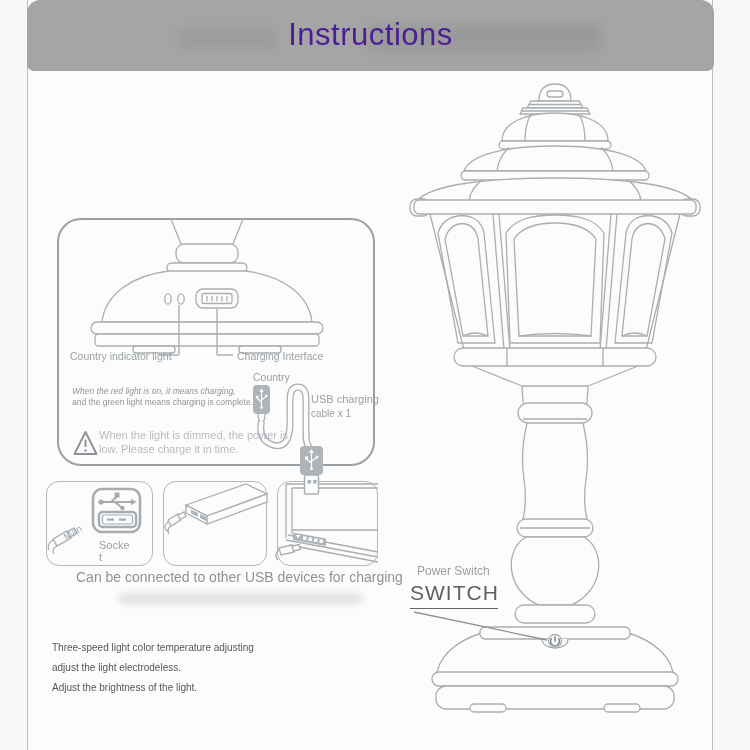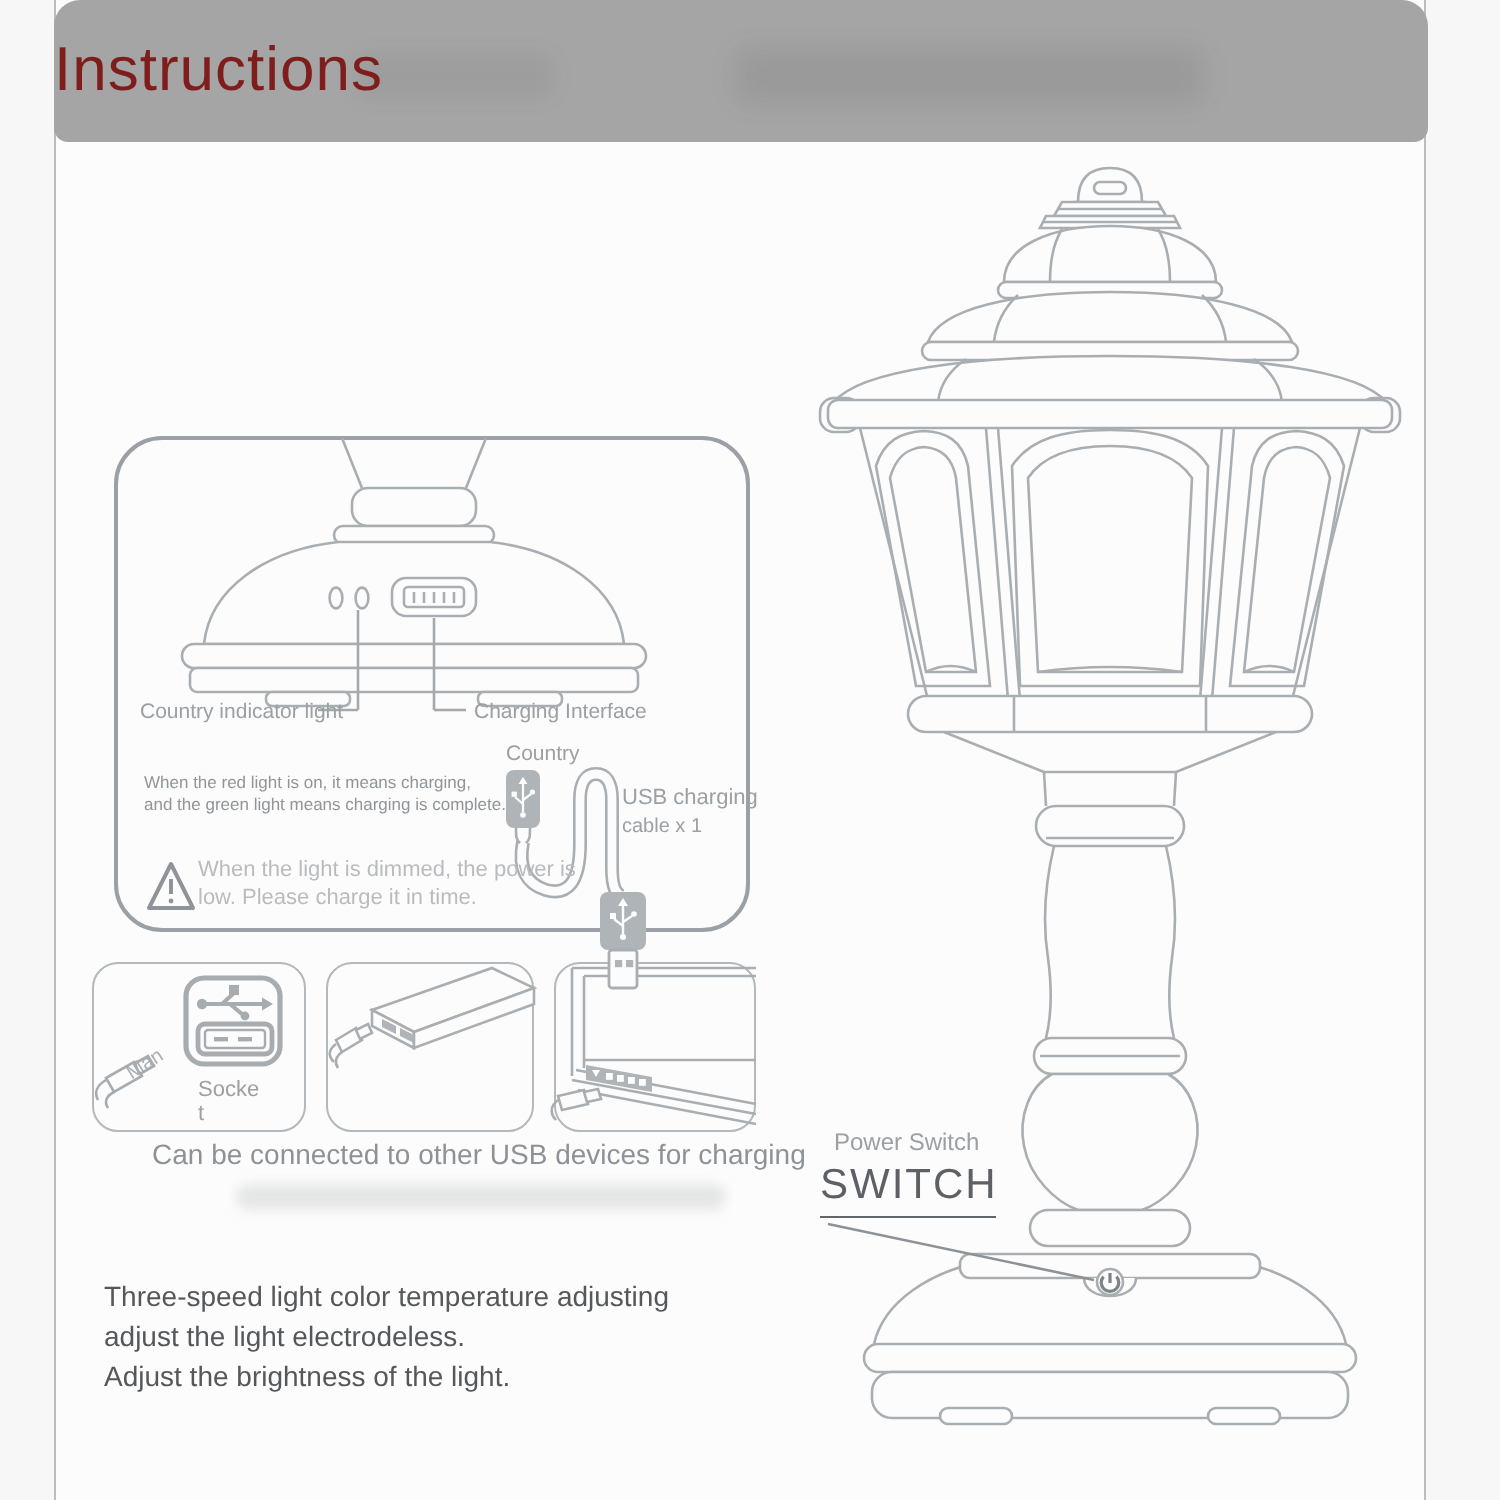--- a/index.html
+++ b/index.html
@@ -2,52 +2,52 @@
 <html><head>
 <meta charset="utf-8">
 <style>
   * { margin:0; padding:0; box-sizing:border-box; }
   body { background:#f3f3f3; font-family:"Liberation Sans", sans-serif; }
   .canvas { position:relative; width:750px; height:750px; background:#f7f7f7; overflow:hidden; }
   .page { position:absolute; left:27px; top:0; width:686px; height:750px;
           background:#fcfcfc; border-left:1px solid #bcbcbc; border-right:1px solid #bcbcbc; }
   .banner { position:absolute; left:27px; top:0; width:687px; height:71px; background:#a5a5a5;
             border-radius:13px 13px 7px 7px; z-index:3; }
-  .banner-title { position:absolute; width:100%; top:17px; text-align:left; color:#7f1d1d;
+  .banner-title { position:absolute; width:100%; top:17px; text-align:center; color:#4c1d95;
                   font-size:31px; letter-spacing:0.5px; }
   .smudge { position:absolute; border-radius:8px; }
   .sm1 { left:340px; top:24px; width:235px; height:28px; background:rgba(60,60,60,0.10); filter:blur(6px); }
   .sm2 { left:150px; top:27px; width:100px; height:22px; background:rgba(60,60,60,0.08); filter:blur(5px); }
   .sm3 { left:118px; top:592px; width:245px; height:13px; background:rgba(150,155,158,0.22); filter:blur(3px); z-index:1; }
   .charging-panel { position:absolute; left:57px; top:218px; width:318px; height:248px;
                     border:2px solid #9aa0a5; border-radius:24px; z-index:2; }
   .charging-svg { position:absolute; left:57px; top:218px; width:322px; height:292px; z-index:6; }
   .lbl { position:absolute; color:#9aa0a4; font-size:10.5px; z-index:7; white-space:nowrap; }
   .lbl-indicator { left:70px; top:350px; }
   .lbl-interface { left:237px; top:350px; }
   .lbl-country { left:253px; top:371px; }
   .lbl-cable1 { left:311px; top:393px; font-size:11px; }
   .lbl-cable2 { left:311px; top:408px; font-size:10px; }
   .note { position:absolute; left:72px; color:#8f9599; font-size:8.5px; z-index:7; white-space:nowrap; }
-  .note1 { top:386px; } .note2 { top:397px; }
+  .note1 { top:386px;font-style:italic; } .note2 { top:397px; }
   .warn { position:absolute; left:99px; color:#b8bcbf; font-size:11px; z-index:7; white-space:nowrap; }
   .warn1 { top:429px; } .warn2 { top:443px; }
   .dev-box { position:absolute; top:481px; height:85px; border:1.6px solid #b2b8bb; border-radius:13px; z-index:2; }
   .box1 { left:46px; width:107px; } .box2 { left:163px; width:104px; } .box3 { left:277px; width:101px; }
   .dev-box svg { position:absolute; left:0; top:0; overflow:visible; }
   .man-label { position:absolute; left:16px; top:45px; color:#a7adb1; font-size:10px;
                transform:rotate(-33deg); z-index:3; }
   .socket-label { position:absolute; left:52px; top:57px; width:33px; color:#9aa0a4; font-size:11px;
                   line-height:12px; word-break:break-all; z-index:3; }
   .caption { position:absolute; left:76px; top:569px; color:#8d9297; font-size:14px; z-index:2; white-space:nowrap; }
   .lamp-svg { position:absolute; left:390px; top:80px; width:330px; height:640px; z-index:2; }
   .power-switch-label { position:absolute; left:417px; top:564px; color:#9aa0a3; font-size:12px; z-index:4; white-space:nowrap;text-align:center; }
   .switch-label { position:absolute; left:410px; top:581px; width:88px; text-align:right; color:#5d6165;
                   font-size:21px; letter-spacing:1px; border-bottom:1.5px solid #63676a; padding-bottom:3px; z-index:4; }
-  .instructions { position:absolute; left:52px; top:638px; color:#54585b; font-size:14px; line-height:20px; z-index:2; }
+  .instructions { position:absolute; left:52px; top:638px; color:#54585b; font-size:10px; line-height:20px; z-index:2; }
   .instructions div { white-space:nowrap; }
 </style>
 </head>
 <body>
 
 <div class="canvas">
   <div class="page"></div>
 
   <div class="banner">
     <div class="smudge sm1"></div>

